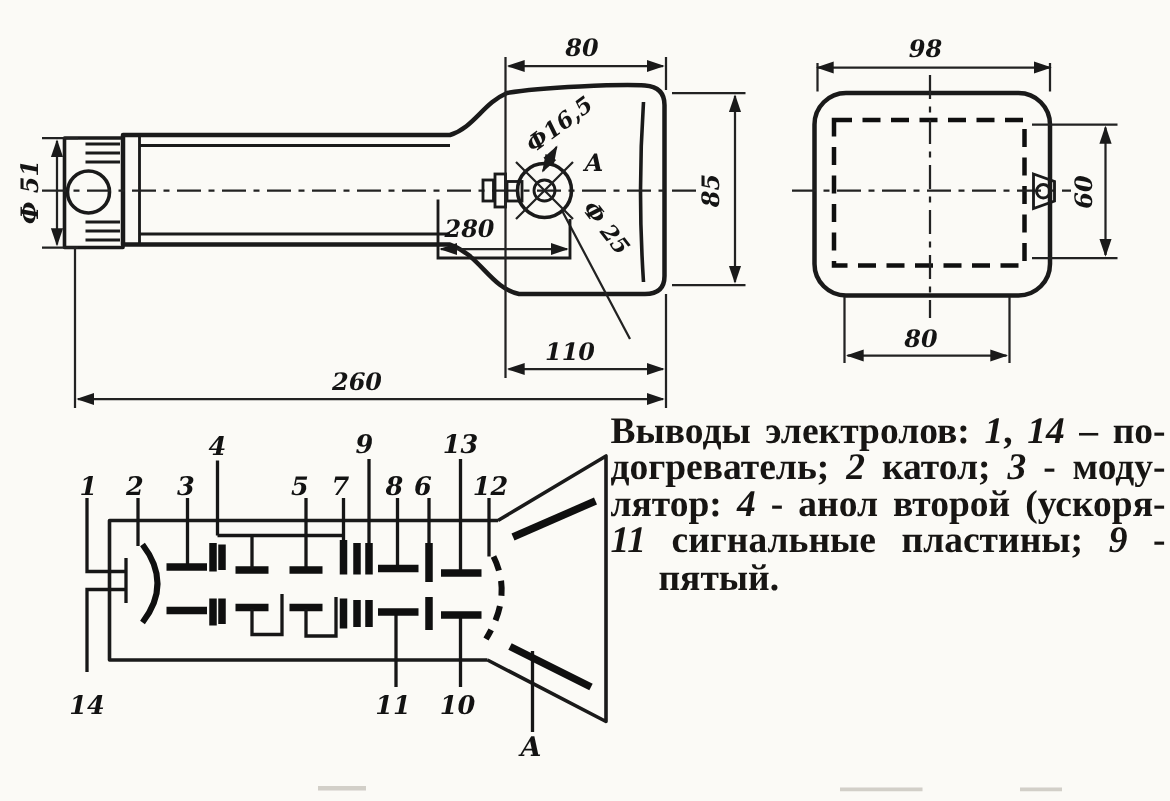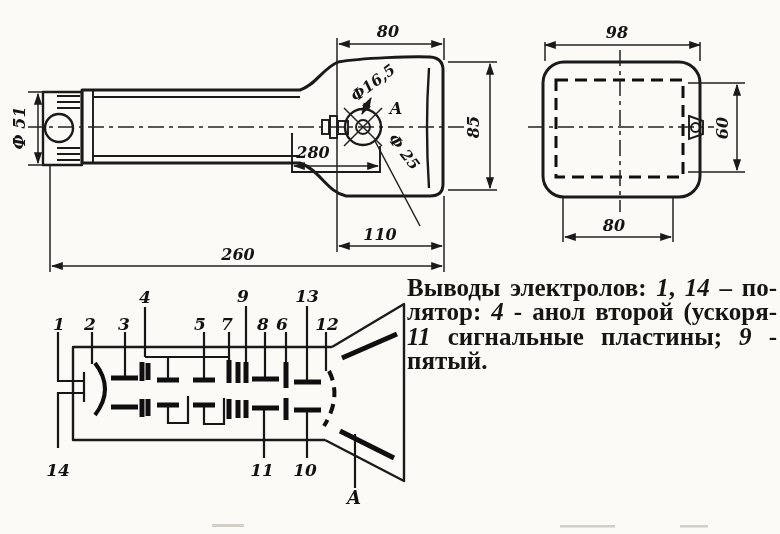--- a/index.html
+++ b/index.html
@@ -24,21 +24,21 @@
   .dlabel.big{font-size:16px;}
   .plabel{font:italic bold 17px "DejaVu Serif", serif;fill:#121212;text-anchor:middle;}
   .plabel.big{font-size:18px;}
   .smudge{fill:#b7b3aa;opacity:.6;}
   
   .caption{
     position:absolute;left:407px;top:276px;width:370px;
     font-weight:bold;font-size:25px;line-height:24.4px;color:#171513;
   }
   .cap-line{text-align:justify;text-align-last:justify;white-space:nowrap0;}
-  .cap-line.last{text-align-last:left;}
+  .cap-line.last{text-align-last:left;margin-left:32px;}
   .cap-line em{font-style:italic;}
 </style>
 </head>
 <body>
 
 <div class="stage">
 
 <svg width="780" height="534" viewBox="0 0 780 534">
   <defs>
     <marker id="arr" viewBox="0 0 10 8" refX="9" refY="4" markerWidth="12" markerHeight="9.6" markerUnits="userSpaceOnUse" orient="auto-start-reverse">
@@ -204,18 +204,19 @@
 
   <g>
     <rect class="smudge" x="212" y="524" width="32" height="3"></rect>
     <rect class="smudge" x="560" y="525" width="55" height="2.5"></rect>
     <rect class="smudge" x="680" y="525" width="28" height="2.5"></rect>
   </g>
 </svg>
 
 <div class="caption">
   <div class="cap-line">Выводы электролов: <em>1</em>, <em>14</em> – по-</div>
+  <div class="cap-line">догреватель; <em>2</em> катол; <em>3</em> - моду-</div>
   <div class="cap-line">лятор: <em>4</em> - анол второй (ускоря-</div>
   <div class="cap-line"><em>11</em> сигнальные пластины; <em>9</em> -</div>
   <div class="cap-line last">пятый.</div>
 </div>
 
 </div>
 
 </body></html>

